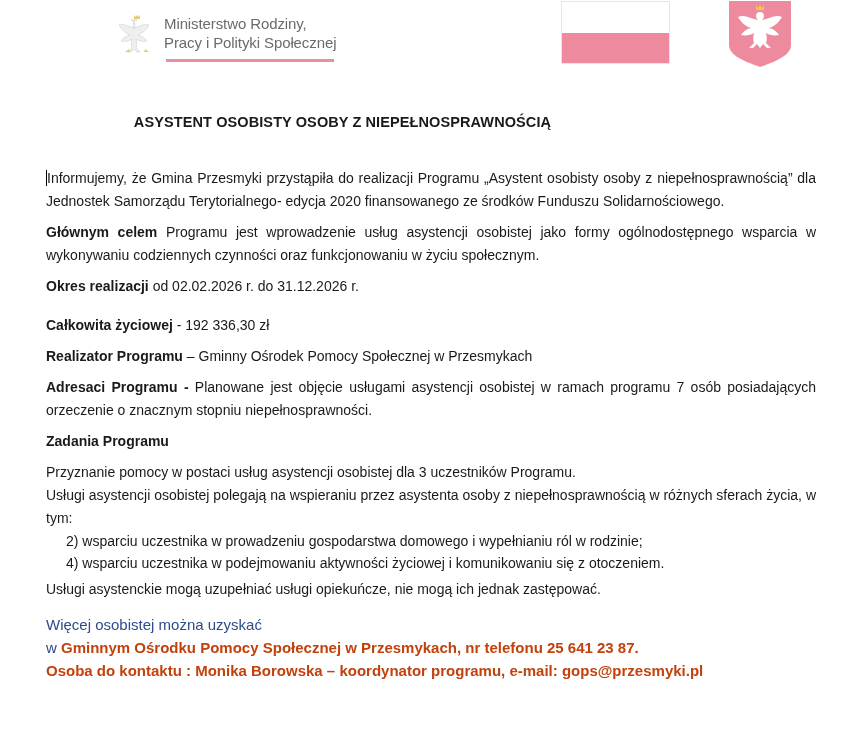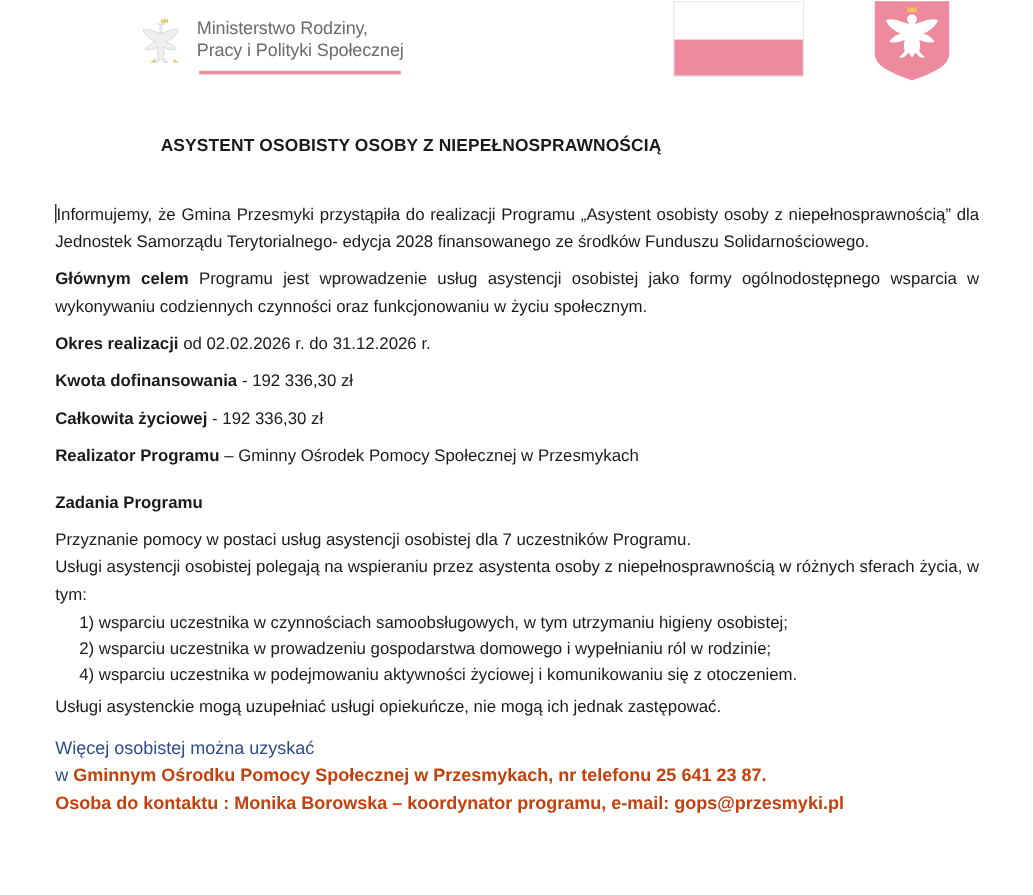--- a/index.html
+++ b/index.html
@@ -54,47 +54,46 @@
     <g fill="#ffffff">
       <path d="M34 12 c-3 0-4 2-4 4 0 2 1 3 2 4 -7-1-13-6-20-3 3 5 7 9 13 11 -5 1-8 4-10 7 5 1 10 0 13-2 -1 4-1 7 0 10 l-5 5 4 0 4-4 3 4 3-4 4 4 4 0 -5-5 c1-3 1-6 0-10 3 2 8 3 13 2 -2-3-5-6-10-7 6-2 10-6 13-11 -7-3-13 2-20 3 1-1 2-2 2-4 0-2-1-4-4-4z"></path>
     </g>
     <path d="M30 5 l2 3 2-3 2 3 2-3 0 5 -8 0z" fill="#f2c84b"></path>
   </svg>
 </div>
 
 <div class="title">ASYSTENT OSOBISTY OSOBY Z NIEPEŁNOSPRAWNOŚCIĄ</div>
 
 <div class="content">
-  <p class="just"><span class="cursor"></span><span>Informujemy, że Gmina Przesmyki przystąpiła do realizacji Programu „Asystent osobisty osoby z niepełnosprawnością” dla Jednostek Samorządu Terytorialnego- edycja 2028 finansowanego ze środków Funduszu Solidarnościowego.</span></p>
+  <p class="just"><span class="cursor"></span><span>Informujemy, że Gmina Przesmyki przystąpiła do realizacji Programu „Asystent osobisty osoby z niepełnosprawnością” dla Jednostek Samorządu Terytorialnego- edycja 2020 finansowanego ze środków Funduszu Solidarnościowego.</span></p>
   <div class="gap"></div>
 
   <p class="just"><b>Głównym celem</b><span> Programu jest wprowadzenie usług asystencji osobistej jako formy ogólnodostępnego wsparcia w wykonywaniu codziennych czynności oraz funkcjonowaniu w życiu społecznym.</span></p>
   <div class="gap"></div>
 
   <p><b>Okres realizacji</b><span> od 02.02.2026 r. do 31.12.2026 r.</span></p>
   <div class="gap"></div>
 
-  <p><b>Kwota dofinansowania</b><span> - 192 336,30 zł</span></p>
   <div class="gap"></div>
 
   <p><b>Całkowita życiowej</b><span> - 192 336,30 zł</span></p>
   <div class="gap"></div>
 
   <p><b>Realizator Programu</b><span> – Gminny Ośrodek Pomocy Społecznej w Przesmykach</span></p>
   <div class="gap"></div>
 
+  <p class="just"><b>Adresaci Programu -</b><span> Planowane jest objęcie usługami asystencji osobistej  w ramach programu 7 osób posiadających orzeczenie o znacznym stopniu niepełnosprawności.</span></p>
   <div class="gap"></div>
 
   <p><b>Zadania Programu</b></p>
   <div class="gap"></div>
 
-  <p>Przyznanie pomocy w postaci usług asystencji osobistej dla 7 uczestników Programu.</p>
+  <p>Przyznanie pomocy w postaci usług asystencji osobistej dla 3 uczestników Programu.</p>
   <p class="just">Usługi asystencji osobistej polegają na wspieraniu przez asystenta osoby z niepełnosprawnością w różnych sferach życia, w tym:</p>
   <ul class="list">
-    <li>1) wsparciu uczestnika w czynnościach samoobsługowych, w tym utrzymaniu higieny osobistej;</li>
     <li>2) wsparciu uczestnika w prowadzeniu gospodarstwa domowego i wypełnianiu ról w rodzinie;</li>
     <li>4) wsparciu uczestnika w podejmowaniu aktywności życiowej i komunikowaniu się z otoczeniem.</li>
   </ul>
   <div class="gap" style="height:4px"></div>
   <p>Usługi asystenckie mogą uzupełniać usługi opiekuńcze, nie mogą ich jednak zastępować.</p>
   <div class="gap" style="height:12px"></div>
 
   <div class="contact">
     <p>Więcej osobistej można uzyskać</p>
     <p><span>w </span><b>Gminnym Ośrodku Pomocy Społecznej w Przesmykach, nr telefonu 25 641 23 87.</b></p>

